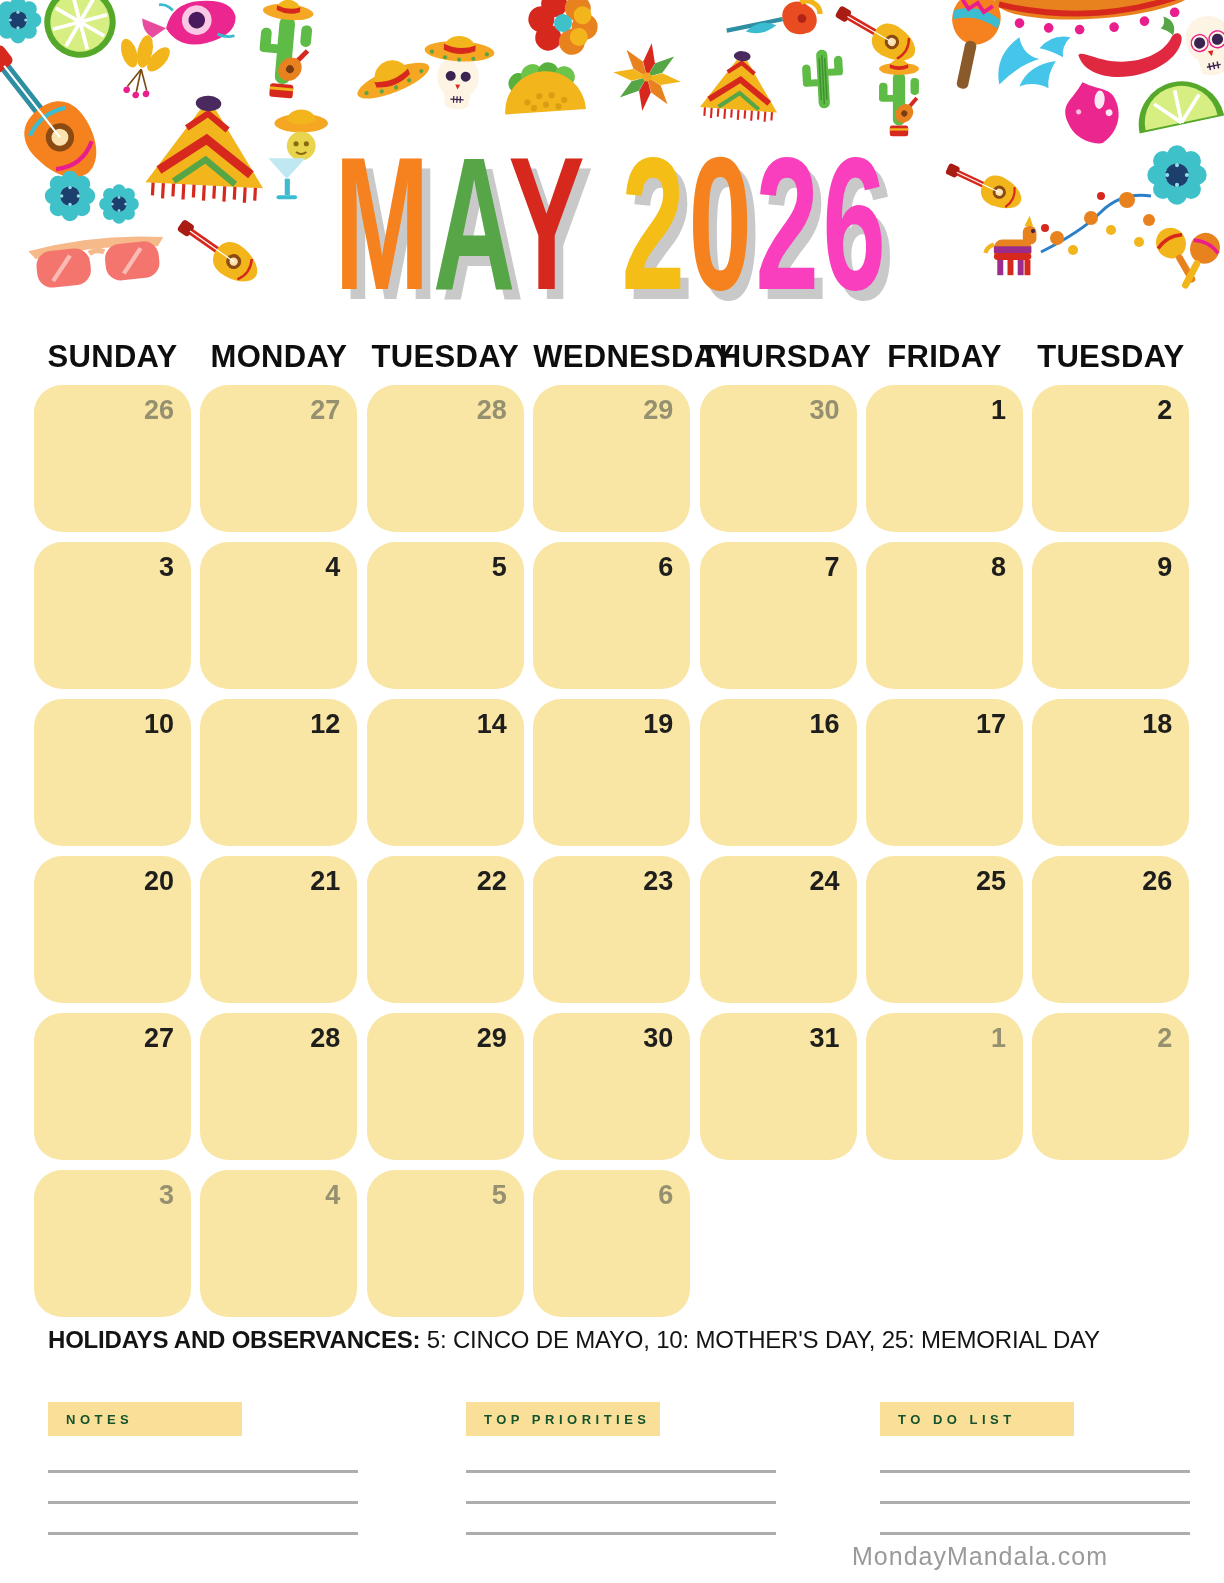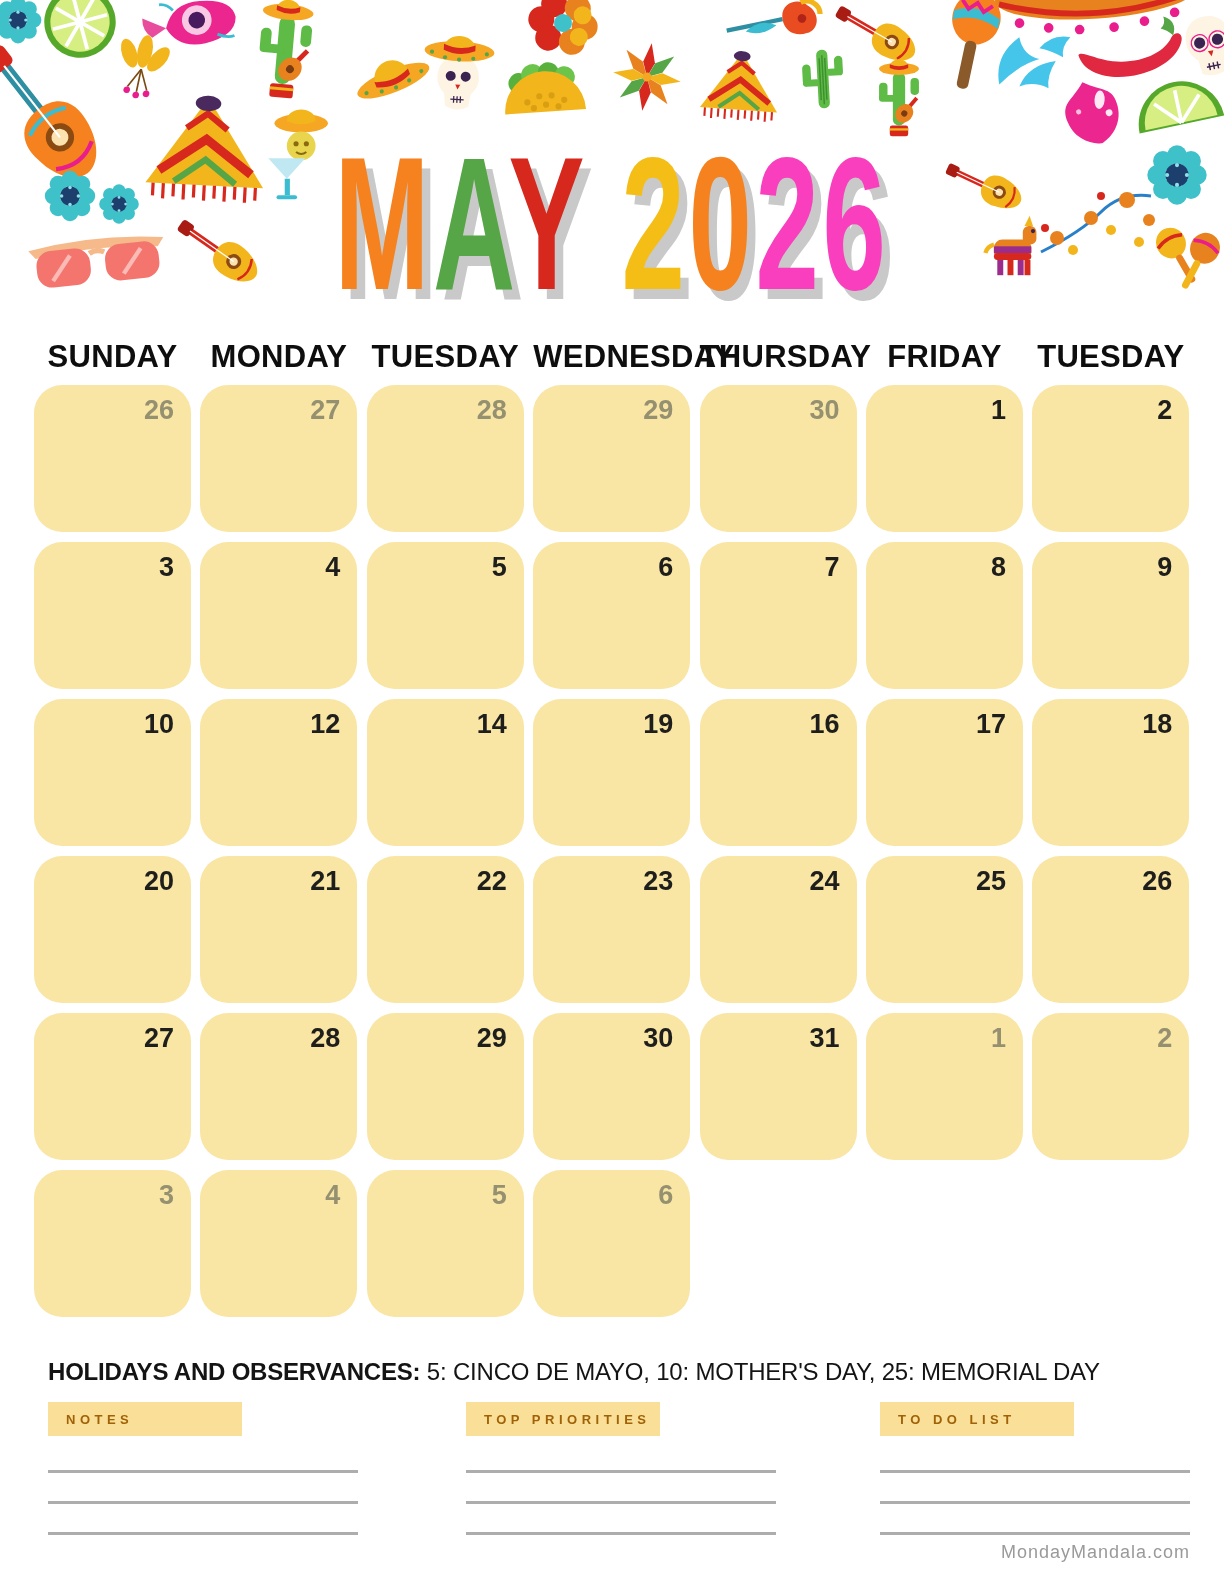--- a/index.html
+++ b/index.html
@@ -33,39 +33,39 @@
     column-gap:9.4px;row-gap:10px;z-index:3;
   }
   .cell{background:var(--cell-bg,#F9E5A4);border-radius:28px;position:relative;}
   .cell .num{
     position:absolute;top:10px;right:17px;font-size:27px;font-weight:bold;color:var(--day-text,#1E1E1C);
   }
   .cell .num.muted{color:var(--muted-text,#949070);}
   
   .holidays{
     position:absolute;top:1326px;left:48px;font-size:24px;color:#141414;
-    letter-spacing:-0.2px;z-index:3;white-space:nowrap;margin-top:32px;
+    letter-spacing:-0.2px;z-index:3;white-space:nowrap;
   }
   .holidays .hl-label{font-weight:bold;}
   
   .section{position:absolute;top:1402px;width:310px;}
   .section.s0{left:48px;}
   .section.s1{left:466px;}
   .section.s2{left:880px;}
   .badge{
     width:194px;height:34px;background:var(--badge-bg,#F9DF97);
     display:flex;align-items:center;padding-left:18px;box-sizing:border-box;
   }
-  .badge span{font-size:13px;font-weight:bold;letter-spacing:4.5px;color:#a16207;}
+  .badge span{font-size:13px;font-weight:bold;letter-spacing:4.5px;color:#14532d;}
   .sec-lines{margin-top:34px;}
   .line{height:3px;background:var(--line,#ADADAD);margin-bottom:28px;width:100%;}
   
   .footer{
-    position:absolute;top:1542px;left:880px;width:310px;text-align:right;
-    font-size:18px;color:#9A9A9A;letter-spacing:1px;
+    position:absolute;top:1542px;left:852px;width:310px;text-align:left;
+    font-size:25px;color:#9A9A9A;letter-spacing:1px;
   }
 </style>
 </head>
 <body style="--cell-bg: #F9E5A4; --badge-bg: #F9DF97; --day-text: #1E1E1C; --muted-text: #949070; --line: #ADADAD;">
 
 <div class="header">
     <div class="deco" style="left: -8px; top: -6px; width: 52px; height: 52px; transform: rotate(0deg);">
       <svg viewBox="0 0 80 80">
         <g fill="#3FC1C9">
           <circle cx="64" cy="40" r="12"></circle>

